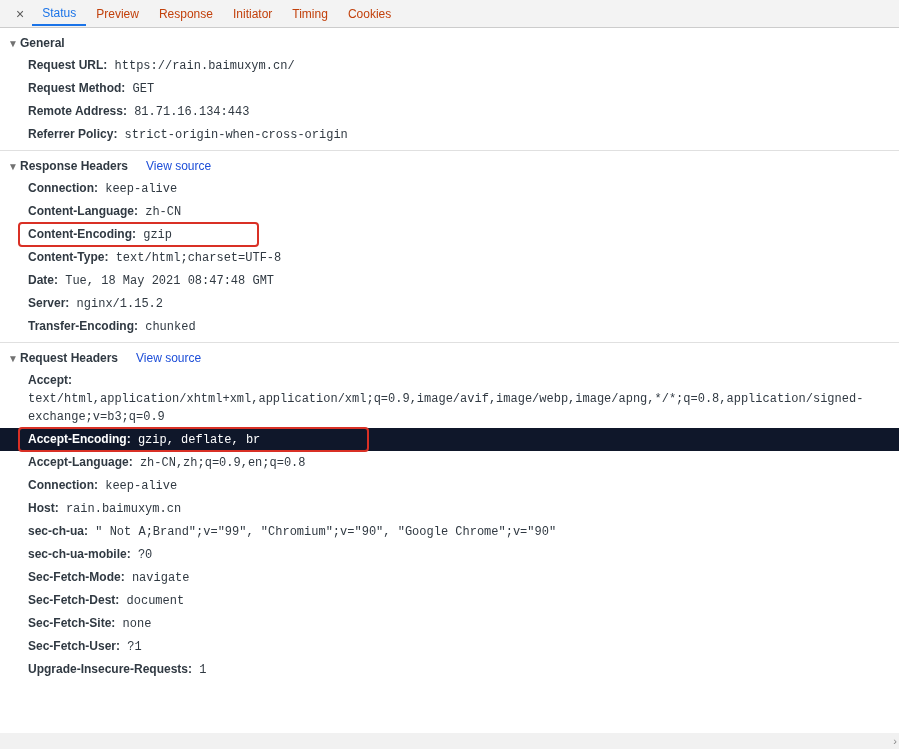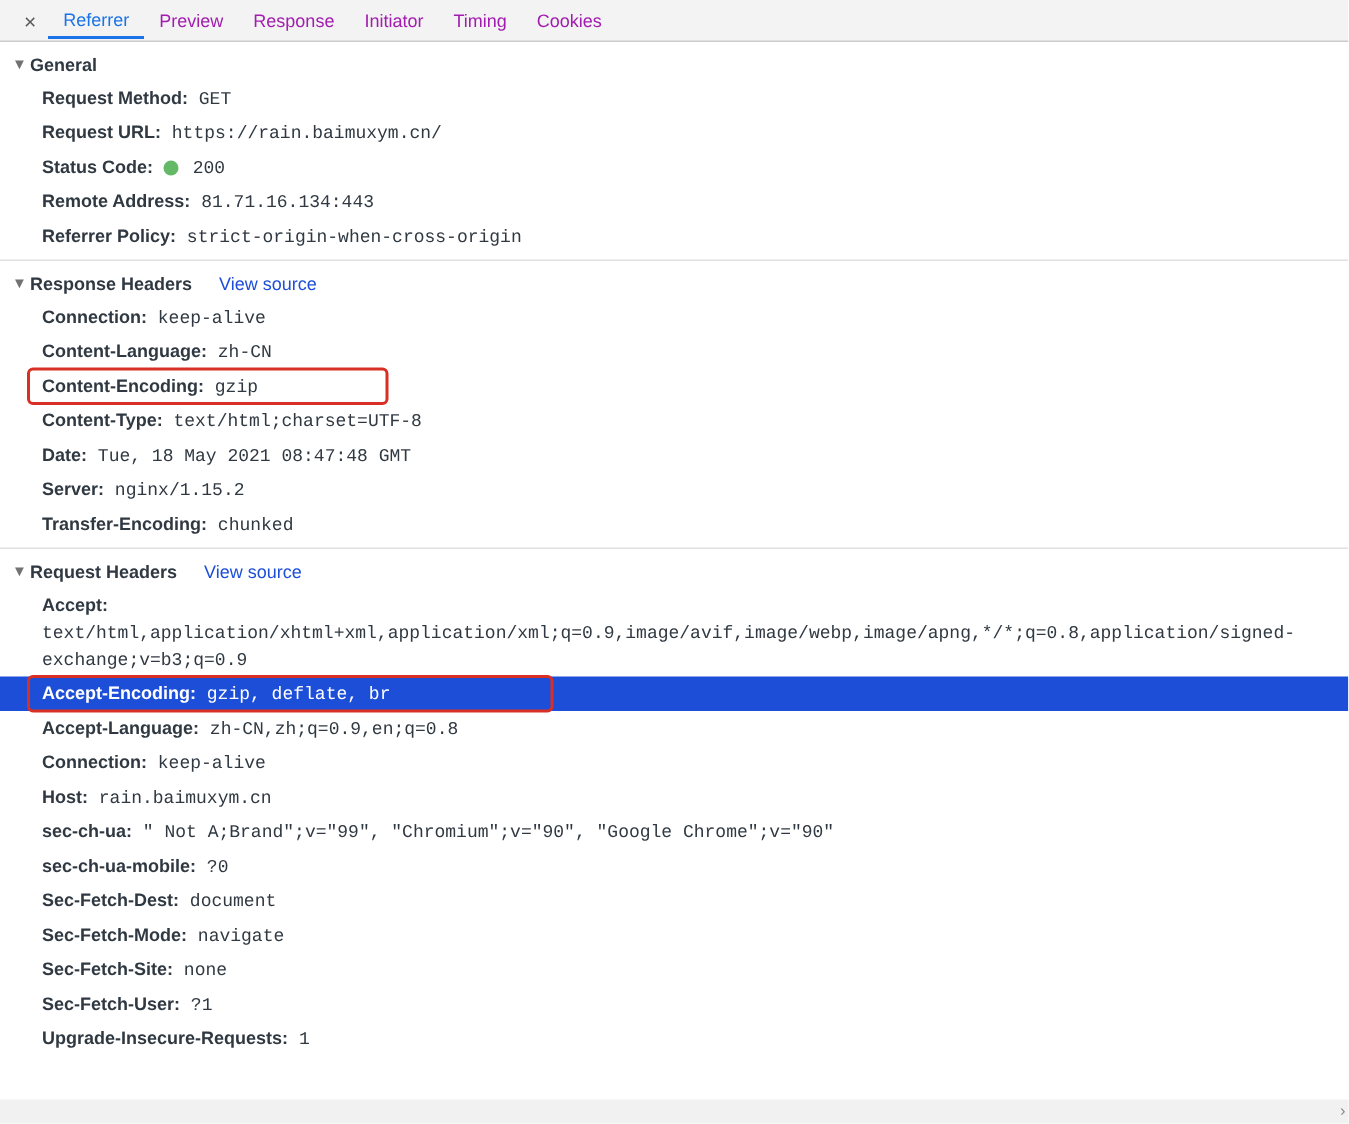--- a/index.html
+++ b/index.html
@@ -25,21 +25,21 @@
       background: #f3f3f3;
     }
     .close-icon {
       color: #5a5a5a;
       font-size: 14px;
       padding: 0 8px;
       cursor: pointer;
     }
     .tab {
       padding: 5px 10px;
-      color: #a21caf;
+      color: #c2410c;
       cursor: pointer;
       font-size: 12px;
     }
     .tab.active {
       color: #1a73e8;
       border-bottom: 2px solid #1a73e8;
       padding-bottom: 4px;
     }
     .panel {
       padding: 4px 0;
@@ -104,21 +104,21 @@
       top: -1px;
       bottom: -1px;
       border: 2px solid #d93025;
       border-radius: 4px;
       pointer-events: none;
     }
     .red-box2::after {
       right: 530px;
     }
     .row.highlighted {
-      background: #1d4ed8;
+      background: #0f172a;
       color: #fff;
     }
     .row.highlighted .header-name,
     .row.highlighted .header-value {
       color: #fff;
     }
     .divider {
       border-top: 1px solid #e0e0e0;
       margin: 4px 0;
     }
@@ -137,46 +137,41 @@
     .scroll-arrow {
       color: #888;
       font-size: 11px;
     }
   </style>
 </head>
 <body>
 
 <div class="tabs">
   <span class="close-icon">×</span>
-  <div class="tab active">Referrer</div>
+  <div class="tab active">Status</div>
   <div class="tab">Preview</div>
   <div class="tab">Response</div>
   <div class="tab">Initiator</div>
   <div class="tab">Timing</div>
   <div class="tab">Cookies</div>
 </div>
 
 <div class="panel">
 
   <div class="section-header">
     <span class="disclosure">▼</span>
     <span>General</span>
   </div>
   <div class="row">
+    <span class="header-name">Request URL:</span>
+    <span class="header-value">https://rain.baimuxym.cn/</span>
+  </div>
+  <div class="row">
     <span class="header-name">Request Method:</span>
     <span class="header-value">GET</span>
-  </div>
-  <div class="row">
-    <span class="header-name">Request URL:</span>
-    <span class="header-value">https://rain.baimuxym.cn/</span>
-  </div>
-  <div class="row">
-    <span class="header-name">Status Code:</span>
-    <span class="status-dot"></span>
-    <span class="header-value">200</span>
   </div>
   <div class="row">
     <span class="header-name">Remote Address:</span>
     <span class="header-value">81.71.16.134:443</span>
   </div>
   <div class="row">
     <span class="header-name">Referrer Policy:</span>
     <span class="header-value">strict-origin-when-cross-origin</span>
   </div>
 
@@ -245,26 +240,26 @@
   </div>
   <div class="row">
     <span class="header-name">sec-ch-ua:</span>
     <span class="header-value">" Not A;Brand";v="99", "Chromium";v="90", "Google Chrome";v="90"</span>
   </div>
   <div class="row">
     <span class="header-name">sec-ch-ua-mobile:</span>
     <span class="header-value">?0</span>
   </div>
   <div class="row">
+    <span class="header-name">Sec-Fetch-Mode:</span>
+    <span class="header-value">navigate</span>
+  </div>
+  <div class="row">
     <span class="header-name">Sec-Fetch-Dest:</span>
     <span class="header-value">document</span>
-  </div>
-  <div class="row">
-    <span class="header-name">Sec-Fetch-Mode:</span>
-    <span class="header-value">navigate</span>
   </div>
   <div class="row">
     <span class="header-name">Sec-Fetch-Site:</span>
     <span class="header-value">none</span>
   </div>
   <div class="row">
     <span class="header-name">Sec-Fetch-User:</span>
     <span class="header-value">?1</span>
   </div>
   <div class="row">

